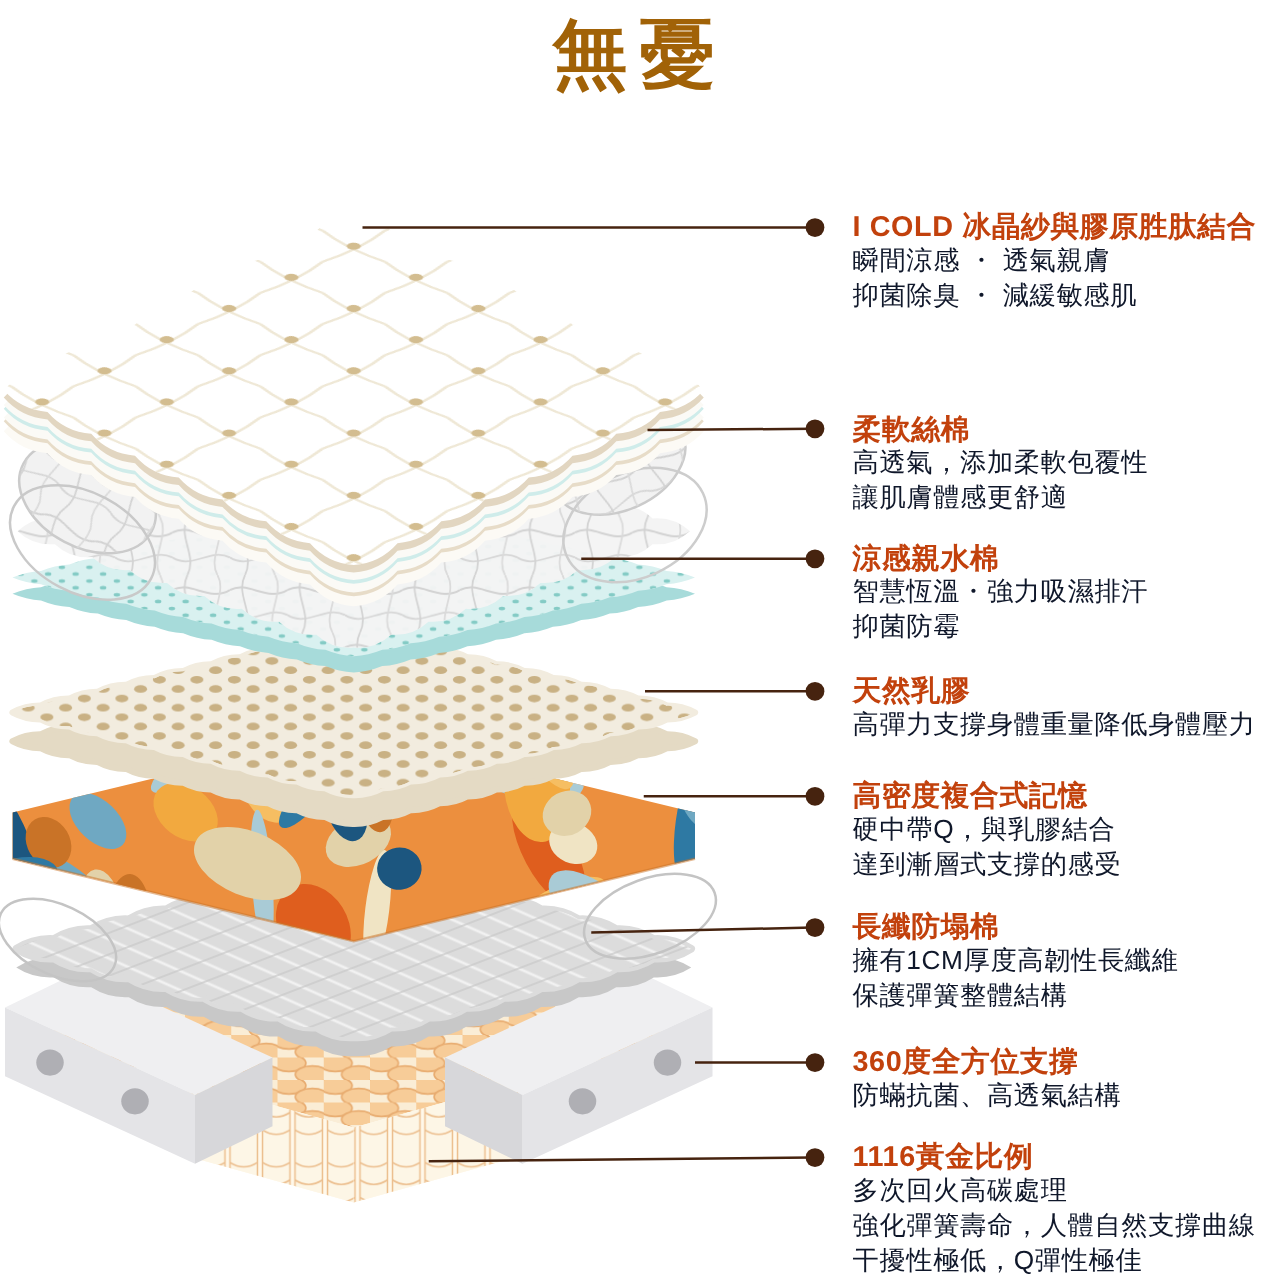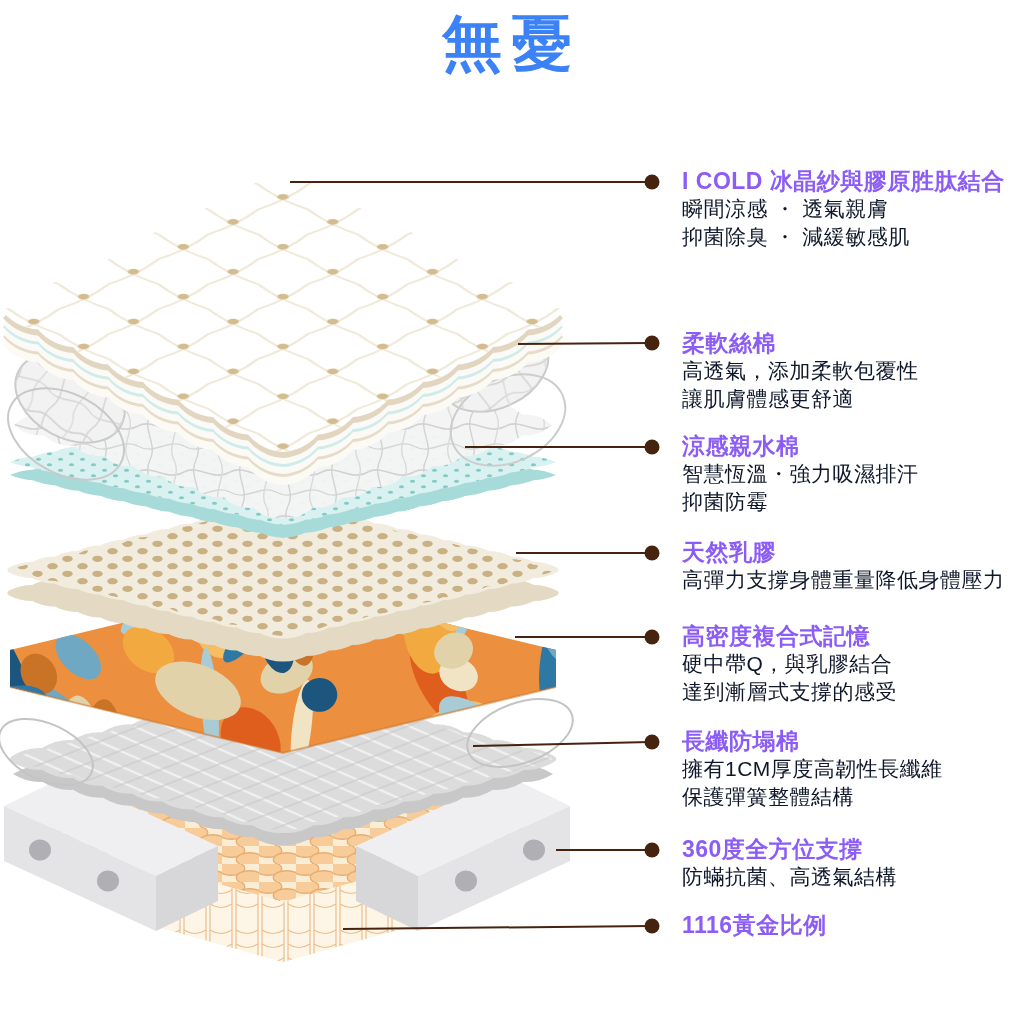--- a/index.html
+++ b/index.html
@@ -1,22 +1,22 @@
 <!DOCTYPE html>
 <html><head>
 <meta charset="utf-8">
 <style>
   html,body{margin:0;padding:0;background:#FFFFFF;}
   #stage{position:relative;width:1024px;height:1024px;background:#FFFFFF;overflow:hidden;
          font-family:"Liberation Sans","DejaVu Sans",sans-serif;}
   .page-title{position:absolute;top:4px;left:0;width:100%;text-align:center;
-              font-size:60px;font-weight:700;letter-spacing:10px;color:#3b82f6;}
+              font-size:60px;font-weight:700;letter-spacing:10px;color:#a16207;}
   #mattress-svg{position:absolute;left:0;top:0;}
   .callout{position:absolute;left:682px;width:342px;}
-  .c-title{font-size:23px;font-weight:700;line-height:28px;letter-spacing:.5px;color:#8b5cf6;}
+  .c-title{font-size:23px;font-weight:700;line-height:28px;letter-spacing:.5px;color:#c2410c;}
   .c-line{font-size:21px;font-weight:500;line-height:28px;letter-spacing:.5px;color:#0f172a;}
 </style>
 </head>
 <body>
 
 <div id="stage">
 
   <div class="page-title">無憂</div>
 
   <svg id="mattress-svg" width="672" height="1024" viewBox="0 0 672 1024">
@@ -258,14 +258,19 @@
       </div>
   </div>
   <div class="callout" style="top:835px">
     <div class="c-title">360度全方位支撐</div>
     <div class="c-lines">
         <div class="c-line">防蟎抗菌、高透氣結構</div>
       </div>
   </div>
   <div class="callout" style="top:911px">
     <div class="c-title">1116黃金比例</div>
+    <div class="c-lines">
+        <div class="c-line">多次回火高碳處理</div>
+        <div class="c-line">強化彈簧壽命，人體自然支撐曲線</div>
+        <div class="c-line">干擾性極低，Q彈性極佳</div>
+      </div>
   </div>
 </div>
 
 </body></html>

